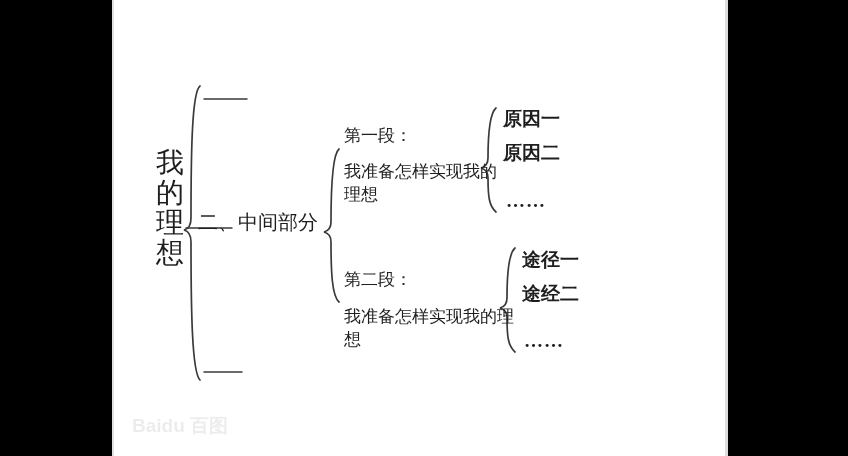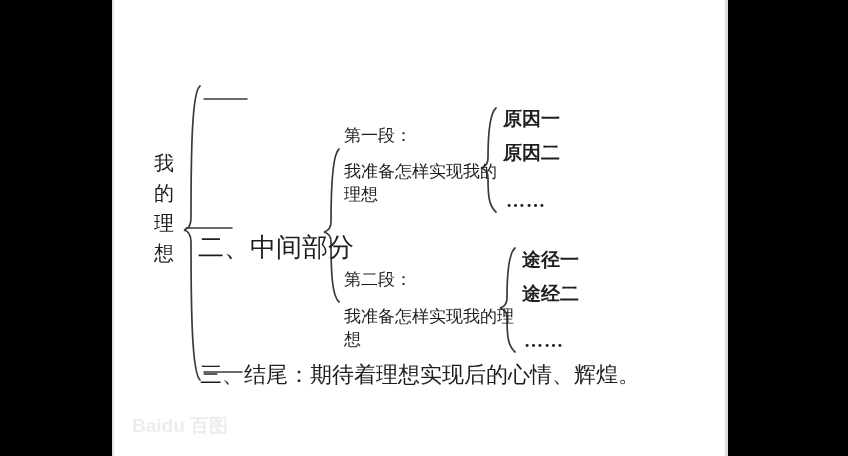--- a/index.html
+++ b/index.html
@@ -55,38 +55,38 @@
     font-family: "Liberation Serif", "DejaVu Serif", serif;
     white-space: pre;
     line-height: 1.18;
   }
 
   
   #root-label {
     left: 42px;
     top: 148px;
     width: 30px;
-    font-size: 20px;
+    font-size: 28px;
     line-height: 30px;
-    text-align: left;
+    text-align: right;
     letter-spacing: 0px;
     white-space: normal;
     word-break: break-all;
   }
 
   
   #lv1-open {
     left: 93px;
     top: 85px;
     font-size: 23px;
   }
   #lv1-middle {
     left: 86px;
-    top: 233px;
-    font-size: 26px;
+    top: 211px;
+    font-size: 20px;
   }
   #lv1-end {
     left: 88px;
     top: 362px;
     font-size: 22px;
   }
 
   
   #p1-title {
     left: 232px;
@@ -201,21 +201,20 @@
                  C 392 309, 395 312, 395 318
                  C 395 336, 396 346, 403 352" stroke-width="1.7"></path>
       </g>
     </svg>
 
     <div class="txt" id="root-label">我的理想</div>
 
 
     <div class="txt" id="lv1-middle">二、中间部分</div>
 
-    <div class="txt" id="lv1-end">三、结尾：期待着理想实现后的心情、辉煌。</div>
 
     <div class="txt" id="p1-title">第一段：</div>
 
     <div class="txt" id="p1-body">我准备怎样实现我的理想</div>
 
     <div class="txt" id="p2-title">第二段：</div>
 
     <div class="txt" id="p2-body">我准备怎样实现我的理想</div>
 
     <div class="txt leaf" id="r1">原因一</div>

